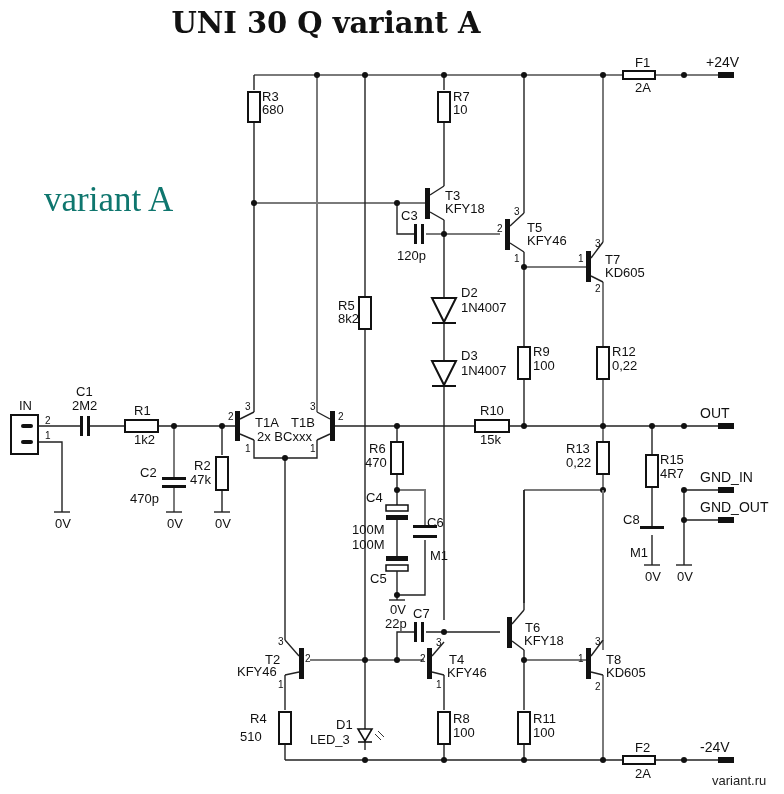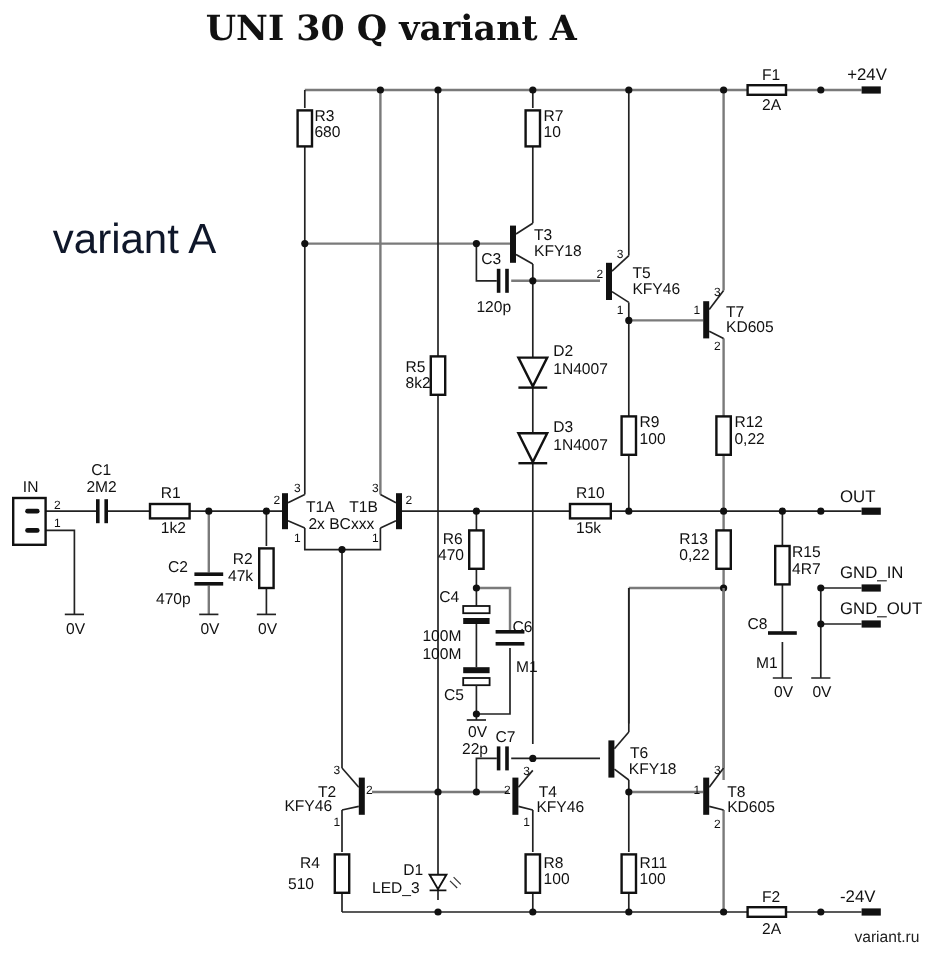--- a/index.html
+++ b/index.html
@@ -1,18 +1,18 @@
 <!DOCTYPE html>
 <html><head>
 <meta charset="utf-8">
 <style>
   html,body{margin:0;padding:0;background:#fff;}
   body{width:784px;height:794px;overflow:hidden;position:relative;}
   #title{position:absolute;left:0;top:6px;width:652px;text-align:center;font-family:"DejaVu Serif",serif;font-weight:bold;font-size:29px;color:#111;}
-  #variant{position:absolute;left:44px;top:180px;font-family:Liberation Sans, sans-serif;font-size:35px;color:#0f172a;}
+  #variant{position:absolute;left:44px;top:180px;font-family:Liberation Serif, serif;font-size:35px;color:#0f766e;}
   #watermark{position:absolute;left:712px;top:773px;font-family:"Liberation Sans",sans-serif;font-size:13px;color:#222;}
   svg{position:absolute;left:0;top:0;}
   .w{stroke:#222;stroke-width:1.4;fill:none;}
   .g{stroke:#7a7a7a;stroke-width:2;fill:none;}
   .res{fill:#fff;stroke:#111;stroke-width:2;}
   .bar{fill:#111;}
   .dot{fill:#111;}
   .lbl{font-family:"Liberation Sans",sans-serif;font-size:13px;fill:#111;}
   .pin{font-family:"Liberation Sans",sans-serif;font-size:10px;fill:#111;}
   .net{font-family:"Liberation Sans",sans-serif;font-size:14px;fill:#111;}

